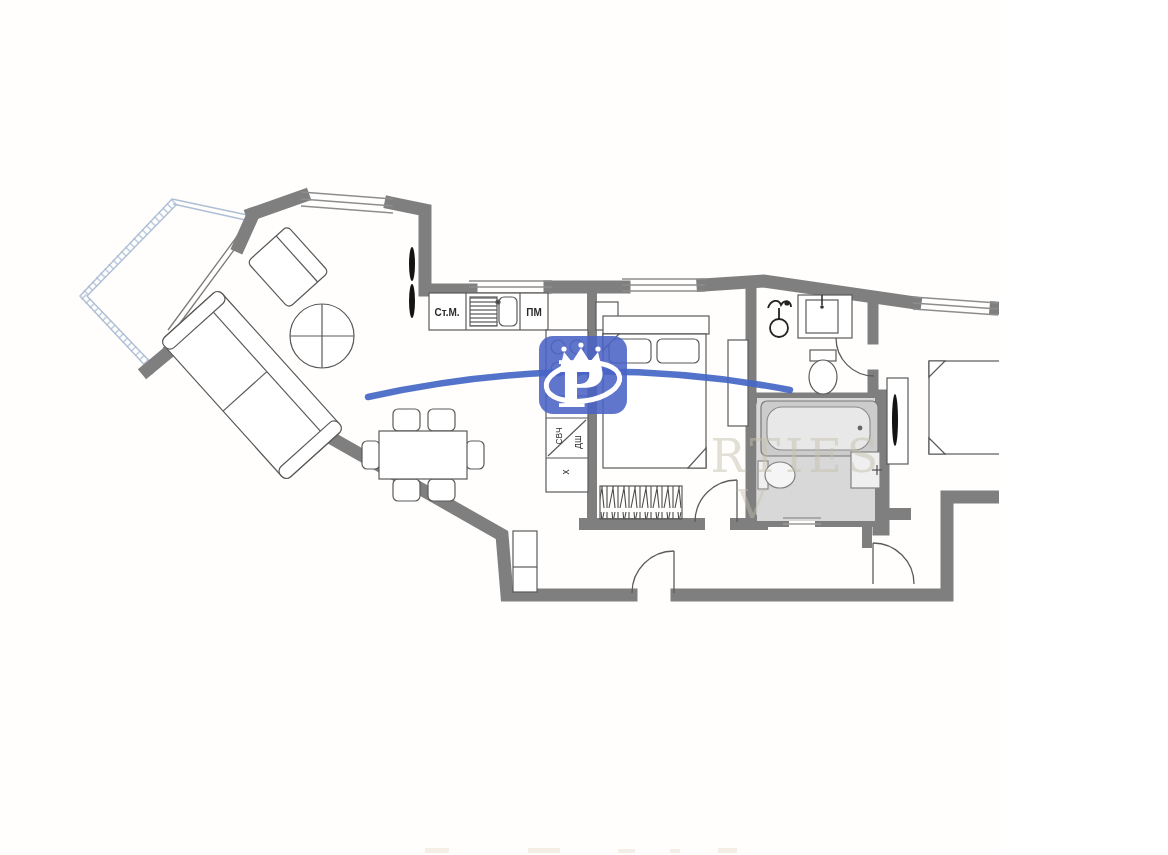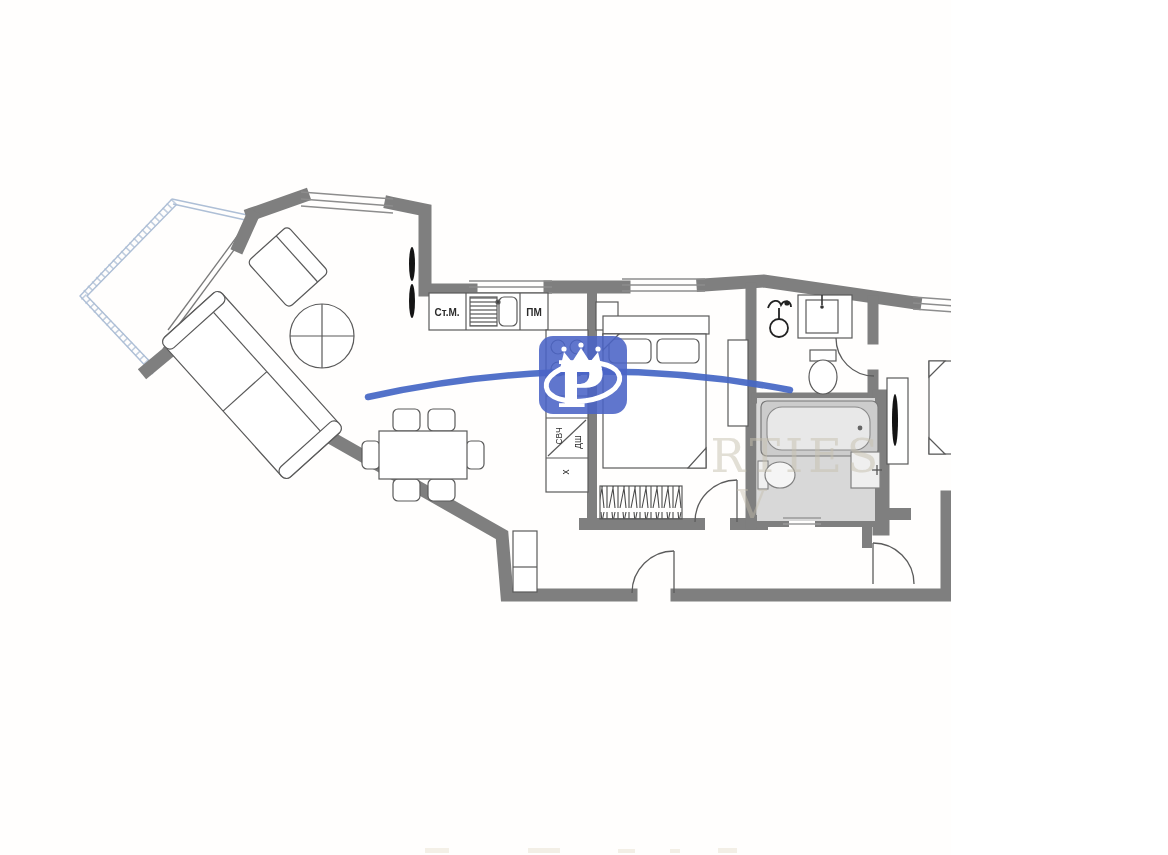--- a/index.html
+++ b/index.html
@@ -1,17 +1,17 @@
 <!DOCTYPE html>
 <html><head>
 <meta charset="utf-8">
 <style>
   html,body{margin:0;padding:0;background:#ffffff;}
   .page{position:relative;width:951px;height:855px;background:#fffefd;overflow:hidden;
-        font-family:"Liberation Sans", sans-serif;}
+        font-family:"Liberation Sans", sans-serif;padding-left:48px;}
   svg{position:absolute;left:0;top:0;}
   text{font-family:"Liberation Sans", sans-serif;}
   .serif{font-family:"DejaVu Serif", serif;}
 </style>
 </head>
 <body>
 
 <div class="page">
 <svg width="1168" height="855" viewBox="0 0 1168 855">
   <defs>

